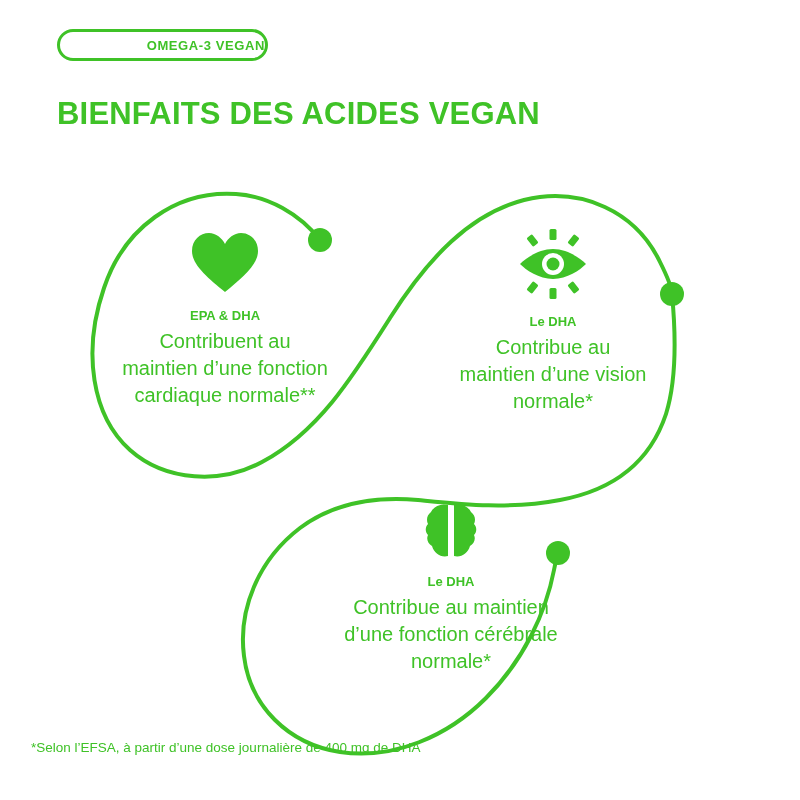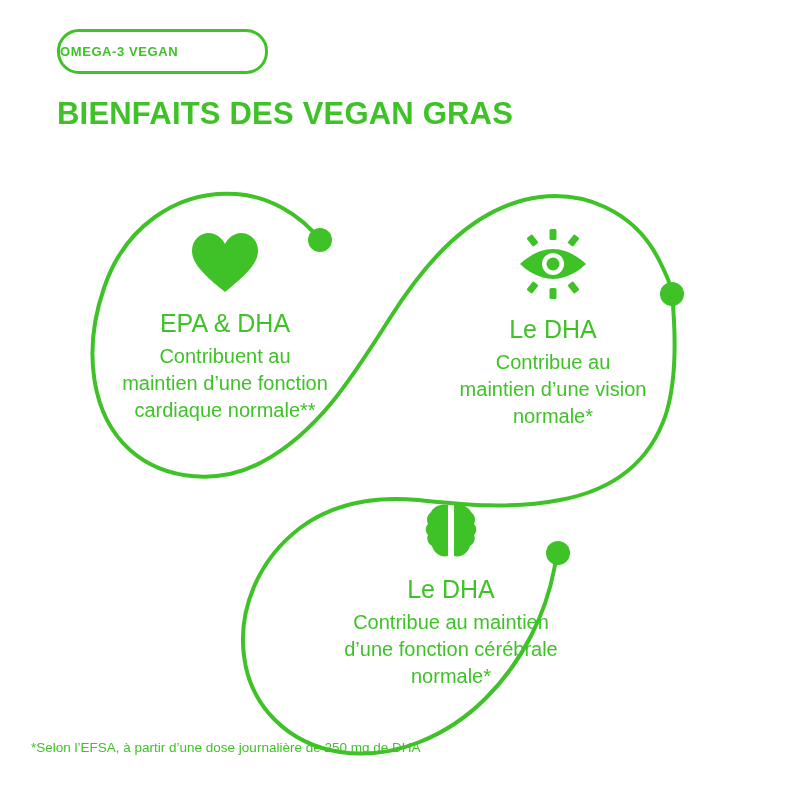--- a/index.html
+++ b/index.html
@@ -17,27 +17,27 @@
     background: #ffffff;
     overflow: hidden;
   }
 
   
   .badge {
     position: absolute;
     left: 57px;
     top: 29px;
     width: 211px;
-    height: 45px;
+    height: 32px;
     box-sizing: border-box;
     border: 3px solid #3FC227;
     border-radius: 22px;
     display: flex;
     align-items: center;
-    justify-content: flex-start;
+    justify-content: flex-end;
   }
   .badge-label {
     color: #3FC227;
     font-size: 13px;
     font-weight: bold;
     letter-spacing: 0.6px;
     line-height: 1;
     white-space: nowrap;
   }
 
@@ -69,22 +69,22 @@
     position: absolute;
     text-align: center;
     color: #3FC227;
   }
   .card-icon {
     display: block;
     margin: 0 auto 14px auto;
   }
   .card-title {
     display: block;
-    font-size: 25px;
-    font-weight: normal;
+    font-size: 13px;
+    font-weight: bold;
     line-height: 1.25;
     margin-bottom: 4px;
   }
   .card-body {
     display: block;
     font-size: 20px;
     font-weight: normal;
     line-height: 1.34;
     white-space: pre-line;
   }
@@ -107,21 +107,21 @@
 </head>
 <body>
 
 <div class="canvas">
 
   <div class="badge">
     <span class="badge-label">OMEGA-3 VEGAN</span>
   </div>
 
   <div class="headline">
-    <span class="line">BIENFAITS DES VEGAN GRAS</span>
+    <span class="line">BIENFAITS DES ACIDES VEGAN</span>
   </div>
 
   <svg class="ribbon" viewBox="0 0 800 800">
     <g fill="none" stroke="#3FC227" stroke-width="4" stroke-linecap="round" stroke-linejoin="round">
 
       <path d="M 320,240
                C 300,214 268,196 236,194
                C 176,190 124,228 104,288
                C 82,352 92,416 130,450
                C 166,482 222,484 262,462
@@ -192,16 +192,16 @@
         <path d="M29 3 C 36 1 43 4 46 10 C 50 13 51 18 49 22 C 52 25 52 30 49 33 C 51 37 49 42 45 44 C 43 51 36 56 29 54 Z"></path>
       </g>
     </svg>
     <span class="card-title">Le DHA</span>
     <span class="card-body">Contribue au maintien
 d’une fonction cérébrale
 normale*</span>
   </div>
 
   <div class="footnotes">
-    <span class="fn">*Selon l’EFSA, à partir d’une dose journalière de 250 mg de DHA</span>
+    <span class="fn">*Selon l’EFSA, à partir d’une dose journalière de 400 mg de DHA</span>
   </div>
 
 </div>
 
 </body></html>

